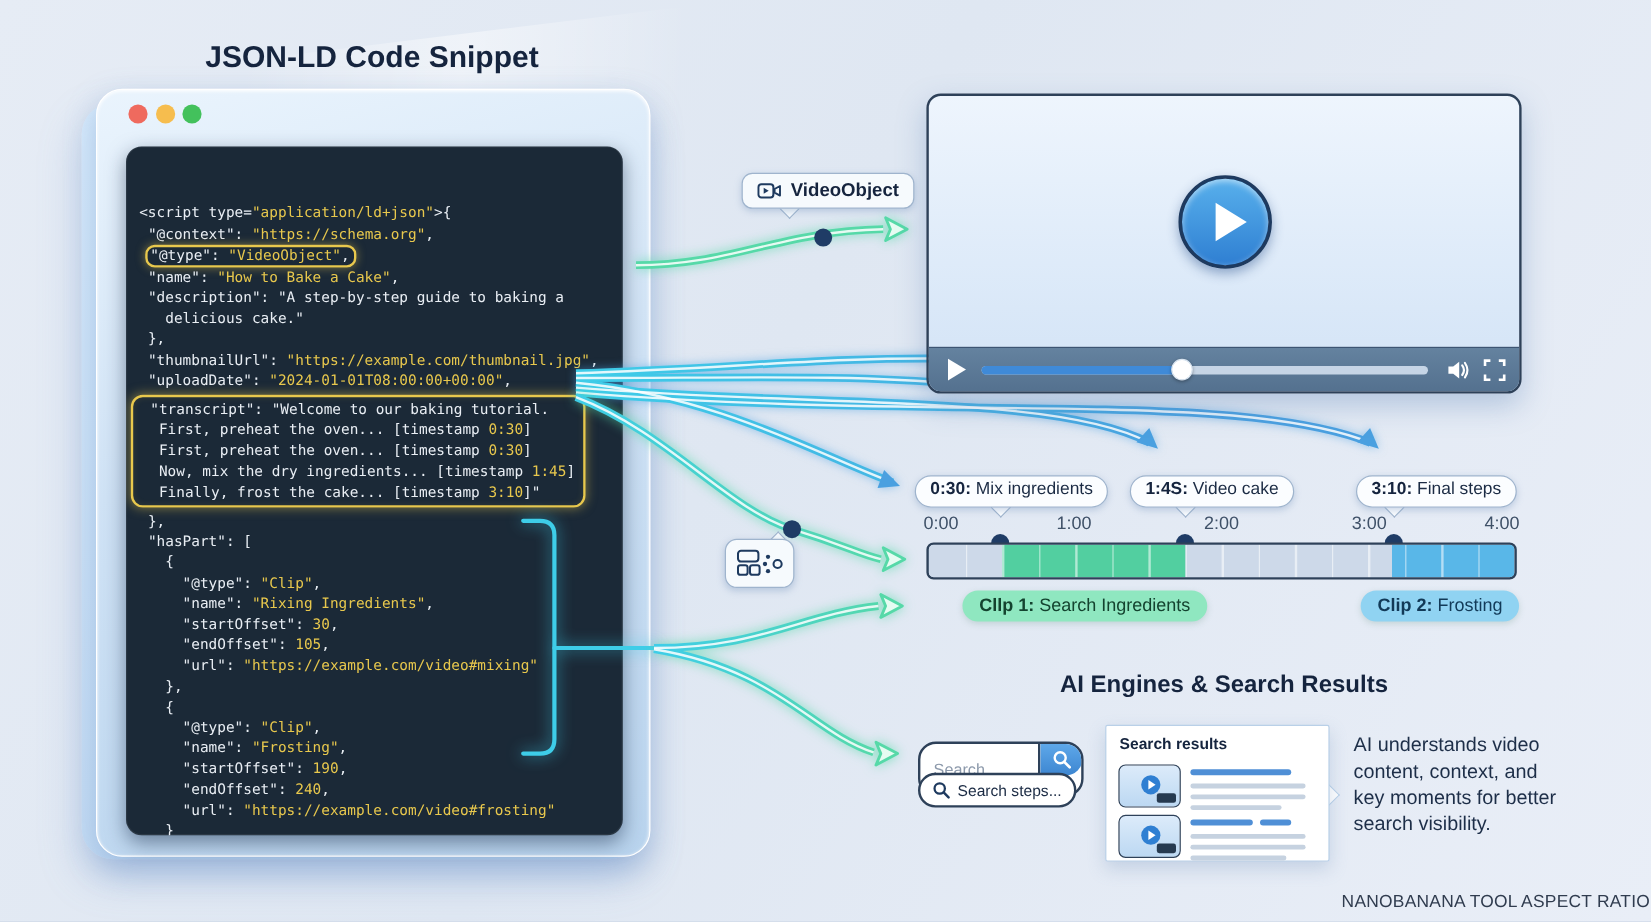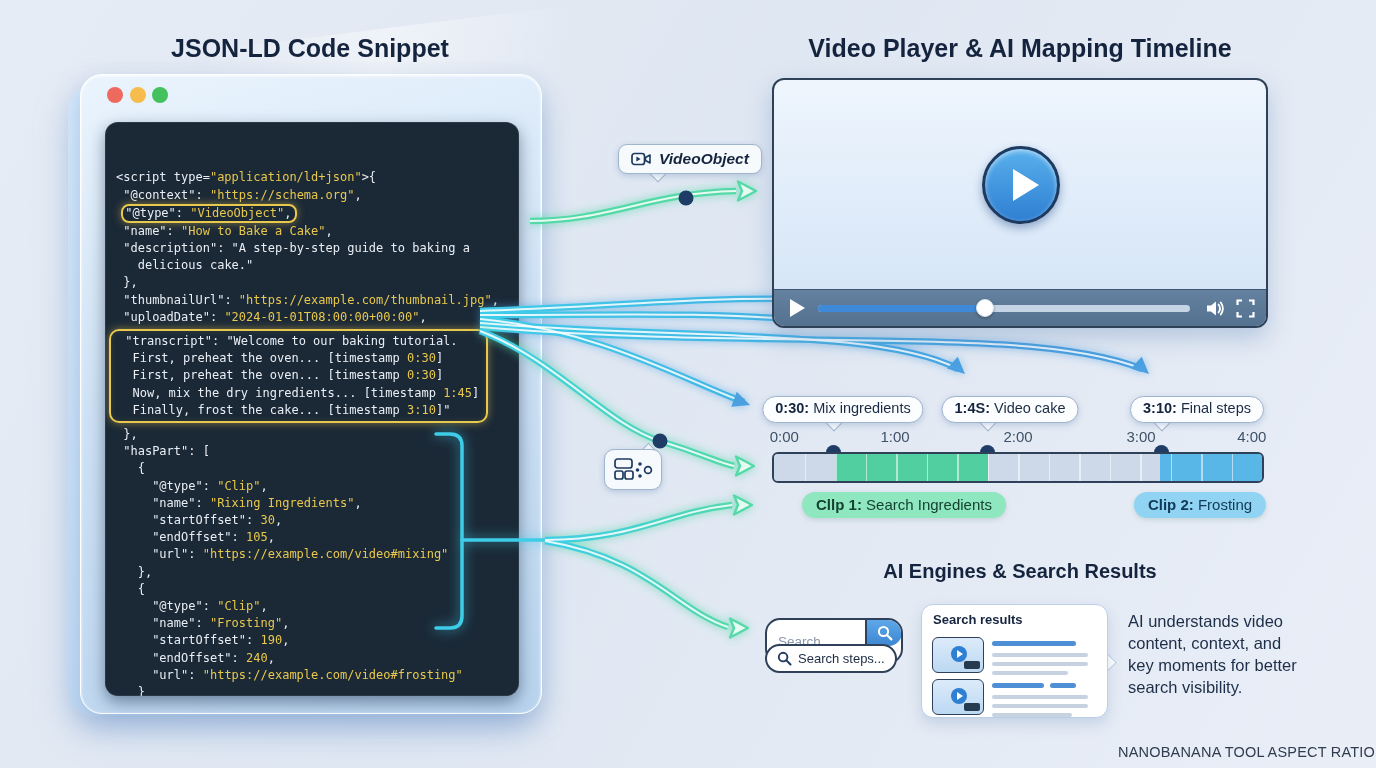--- a/index.html
+++ b/index.html
@@ -70,21 +70,21 @@
     box-sizing:border-box;white-space:nowrap;transform:translateX(-50%);}
   .mbubble b{color:#15243e;}
   .btail{position:absolute;top:417px;width:11px;height:11px;background:#fbfdff;
     border-right:1.5px solid #9fb4cd;border-bottom:1.5px solid #9fb4cd;transform:rotate(45deg);}
   .clip-pill{position:absolute;top:492px;height:26px;border-radius:13px;padding:4px 14px;font-size:15px;
     transform:translateX(-50%);white-space:nowrap;box-sizing:border-box;box-shadow:0 2px 5px rgba(120,160,150,.3);}
 
   
   .vo{position:absolute;left:618px;top:144px;height:30px;border:1.5px solid #9fb4cd;border-radius:9px;background:#f6fafd;
     display:flex;align-items:center;gap:7px;padding:0 12px;font-size:15.5px;font-weight:bold;color:#15243e;
-    box-shadow:0 2px 6px rgba(120,150,190,.4);box-sizing:border-box;font-style:italic;}
+    box-shadow:0 2px 6px rgba(120,150,190,.4);box-sizing:border-box;}
   .vo-tail{position:absolute;left:652px;top:168px;width:11px;height:11px;background:#f6fafd;
     border-right:1.5px solid #9fb4cd;border-bottom:1.5px solid #9fb4cd;transform:rotate(45deg);}
   .hp{position:absolute;left:604px;top:449px;width:58px;height:41px;border:1.5px solid #9fb4cd;border-radius:10px;
     background:#f6fafd;box-shadow:0 2px 6px rgba(120,150,190,.4);display:flex;align-items:center;justify-content:center;
     box-sizing:border-box;}
   .hp-tail{position:absolute;left:643px;top:445px;width:10px;height:10px;background:#f6fafd;
     border-left:1.5px solid #9fb4cd;border-top:1.5px solid #9fb4cd;transform:rotate(45deg);}
 
   
   .sinput{position:absolute;left:765px;top:618px;width:138px;height:46px;border:2px solid #2e4159;border-radius:15px;
@@ -92,21 +92,21 @@
   .sinput input{position:absolute;left:0;top:0;width:98px;height:100%;border:none;outline:none;background:transparent;
     font-family:"Liberation Sans",sans-serif;font-size:13.5px;padding:0 0 0 11px;color:#43536a;}
   .sinput input::placeholder{color:#8b98aa;}
   .sbtn{position:absolute;right:-1px;top:-1px;width:35px;height:27px;border-radius:0 14px 14px 0;
     background:linear-gradient(180deg,#5fa9ea,#3d86d1);border-left:2px solid #2e4159;
     display:flex;align-items:center;justify-content:center;cursor:pointer;}
   .spill{position:absolute;left:765px;top:644px;width:132px;height:29px;border:2px solid #2e4159;border-radius:15px;
     background:#fff;display:flex;align-items:center;gap:6px;padding:0 10px;box-sizing:border-box;
     font-size:13px;color:#1b2b44;cursor:pointer;}
   .card{position:absolute;left:921px;top:604px;width:187px;height:114px;background:#fff;border:1.5px solid #b9d0e8;
-    border-radius:12px;box-shadow:0 6px 14px rgba(120,150,190,.3);box-sizing:border-box;}
+    border-radius:2px;box-shadow:0 6px 14px rgba(120,150,190,.3);box-sizing:border-box;}
   .card-tail{position:absolute;left:1101px;top:656px;width:12px;height:12px;background:#fff;
     border-top:1.5px solid #b9d0e8;border-right:1.5px solid #b9d0e8;transform:rotate(45deg);}
   .card-h{position:absolute;left:11px;top:7px;font-size:13px;font-weight:bold;color:#15243e;}
   .thumbr{position:absolute;left:10px;width:52px;height:36px;background:linear-gradient(180deg,#dcebfa,#bcd8f2);
     border:1.5px solid #2e4159;border-radius:6px;box-sizing:border-box;cursor:pointer;}
   .tplay{position:absolute;left:18px;top:8px;width:16px;height:16px;border-radius:50%;background:#2f7fd2;}
   .tplay:after{content:"";position:absolute;left:6px;top:4px;border-style:solid;border-width:4px 0 4px 6px;
     border-color:transparent transparent transparent #fff;}
   .tbadge{position:absolute;right:3px;bottom:3px;width:16px;height:8px;background:#263a50;border-radius:2px;}
   .bar-b{position:absolute;height:5px;border-radius:2.5px;background:#4f8fd6;}
@@ -115,21 +115,20 @@
     white-space:pre-line;}
   .watermark{position:absolute;left:1118px;top:744px;font-size:14.5px;color:#303c4f;letter-spacing:.2px;}
 </style>
 </head>
 <body>
 
 <div class="canvas">
   <div class="streak"></div>
 
   <div class="title" id="t-left">JSON-LD Code Snippet</div>
-  <div class="title" id="t-right">Video Player &amp; AI Mapping Timeline</div>
 
   <div class="win-back"></div>
   <div class="win">
     <div class="tdot" style="left:26px;background:#ef6a5e;"></div>
     <div class="tdot" style="left:49px;background:#f6bd4e;"></div>
     <div class="tdot" style="left:71px;background:#43c15c;"></div>
     <div class="codepanel">
       <div><div class="code-line"><span></span><span class="c-w">&lt;script type=</span><span class="c-y">"application/ld+json"</span><span class="c-w">&gt;{</span></div><div class="code-line"><span> </span><span class="c-w">"@context": </span><span class="c-y">"https://schema.org"</span><span class="c-w">,</span></div><div class="code-line"><span> </span><span class="hl-box"><span class="c-w">"@type": </span><span class="c-y">"VideoObject"</span><span class="c-w">,</span></span></div><div class="code-line"><span> </span><span class="c-w">"name": </span><span class="c-y">"How to Bake a Cake"</span><span class="c-w">,</span></div><div class="code-line"><span> </span><span class="c-w">"description": "A step-by-step guide to baking a</span></div><div class="code-line"><span>   </span><span class="c-w">delicious cake."</span></div><div class="code-line"><span> </span><span class="c-w">},</span></div><div class="code-line"><span> </span><span class="c-w">"thumbnailUrl": </span><span class="c-y">"https://example.com/thumbnail.jpg"</span><span class="c-w">,</span></div><div class="code-line"><span> </span><span class="c-w">"uploadDate": </span><span class="c-y">"2024-01-01T08:00:00+00:00"</span><span class="c-w">,</span></div><div class="code-box"><div class="code-line"><span> </span><span class="c-w">"transcript": "Welcome to our baking tutorial.</span></div><div class="code-line"><span>  </span><span class="c-w">First, preheat the oven... [timestamp </span><span class="c-y">0:30</span><span class="c-w">]</span></div><div class="code-line"><span>  </span><span class="c-w">First, preheat the oven... [timestamp </span><span class="c-y">0:30</span><span class="c-w">]</span></div><div class="code-line"><span>  </span><span class="c-w">Now, mix the dry ingredients... [timestamp </span><span class="c-y">1:45</span><span class="c-w">]</span></div><div class="code-line"><span>  </span><span class="c-w">Finally, frost the cake... [timestamp </span><span class="c-y">3:10</span><span class="c-w">]"</span></div></div><div class="code-line"><span> </span><span class="c-w">},</span></div><div class="code-line"><span> </span><span class="c-w">"hasPart": [</span></div><div class="code-line"><span>   </span><span class="c-w">{</span></div><div class="code-line"><span>     </span><span class="c-w">"@type": </span><span class="c-y">"Clip"</span><span class="c-w">,</span></div><div class="code-line"><span>     </span><span class="c-w">"name": </span><span class="c-y">"Rixing Ingredients"</span><span class="c-w">,</span></div><div class="code-line"><span>     </span><span class="c-w">"startOffset": </span><span class="c-y">30</span><span class="c-w">,</span></div><div class="code-line"><span>     </span><span class="c-w">"endOffset": </span><span class="c-y">105</span><span class="c-w">,</span></div><div class="code-line"><span>     </span><span class="c-w">"url": </span><span class="c-y">"https://example.com/video#mixing"</span></div><div class="code-line"><span>   </span><span class="c-w">},</span></div><div class="code-line"><span>   </span><span class="c-w">{</span></div><div class="code-line"><span>     </span><span class="c-w">"@type": </span><span class="c-y">"Clip"</span><span class="c-w">,</span></div><div class="code-line"><span>     </span><span class="c-w">"name": </span><span class="c-y">"Frosting"</span><span class="c-w">,</span></div><div class="code-line"><span>     </span><span class="c-w">"startOffset": </span><span class="c-y">190</span><span class="c-w">,</span></div><div class="code-line"><span>     </span><span class="c-w">"endOffset": </span><span class="c-y">240</span><span class="c-w">,</span></div><div class="code-line"><span>     </span><span class="c-w">"url": </span><span class="c-y">"https://example.com/video#frosting"</span></div><div class="code-line"><span>   </span><span class="c-w">}</span></div></div>
     </div>
   </div>

